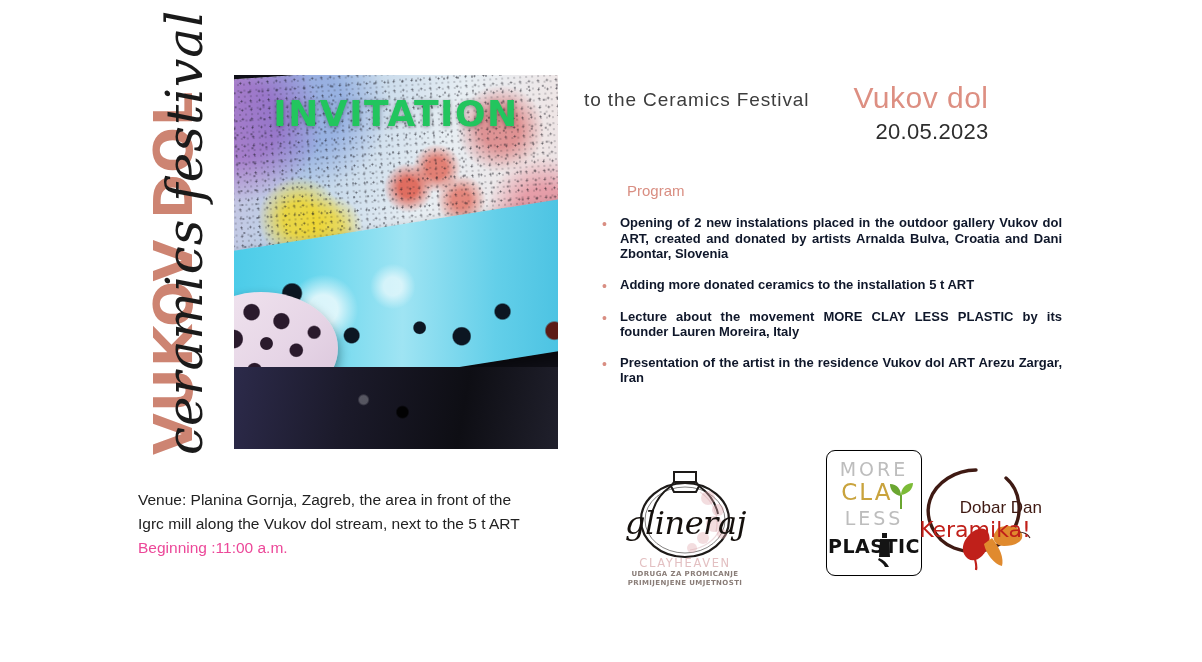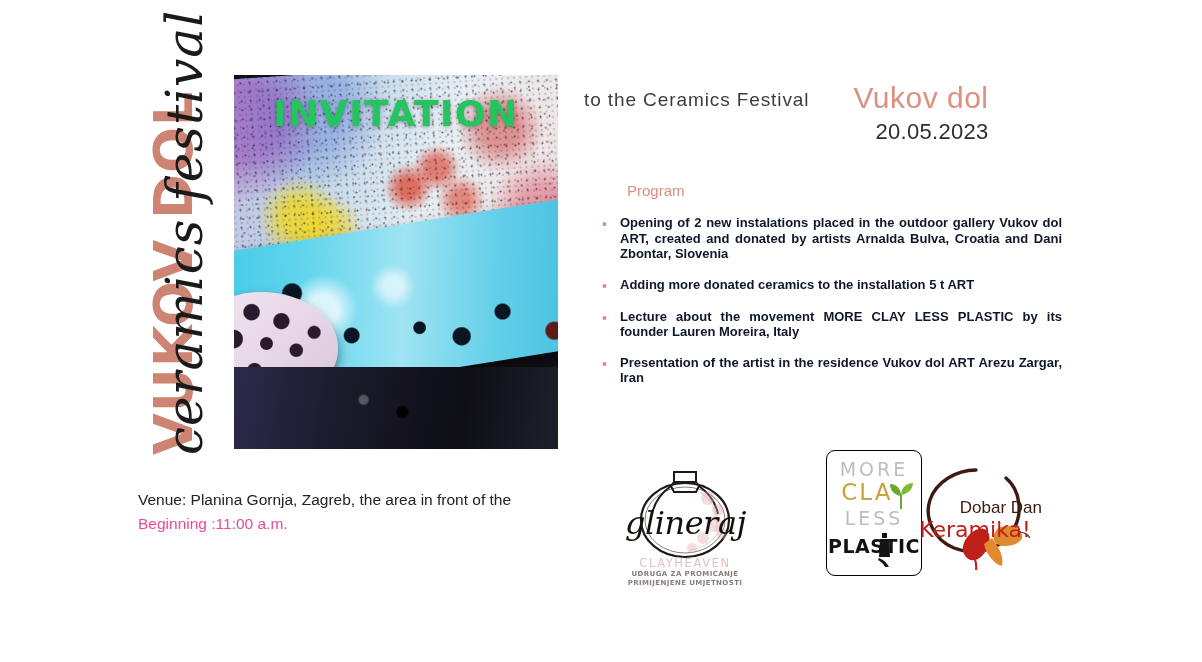--- a/index.html
+++ b/index.html
@@ -414,20 +414,21 @@
     </div>
 
     <div class="bullet-row">
       <div class="bullet-dot">•</div>
       <div class="bullet-text nb">Presentation of  the artist in the residence Vukov dol  ART Arezu Zargar, Iran</div>
     </div>
   </div>
 
   <div class="venue">
     <div class="venue-line">Venue:  Planina Gornja, Zagreb, the area in front of  the</div>
+    <div class="venue-line">Igrc mill along the Vukov dol stream, next to the 5 t ART</div>
     <div class="venue-begin">Beginning :11:00 a.m.</div>
   </div>
 
   <div class="logos">
 
     <div class="logo-glineraj">
       <svg class="gl-vessel" viewBox="0 0 110 100">
         <ellipse cx="55" cy="58" rx="44" ry="37" fill="none" stroke="#1d1a18" stroke-width="2.2"></ellipse>
         <ellipse cx="55" cy="58" rx="40" ry="33" fill="none" stroke="#1d1a18" stroke-width="1" opacity=".55"></ellipse>
         <path d="M41 24 L44 20 L66 20 L69 24 L66 30 L44 30 Z" fill="none" stroke="#1d1a18" stroke-width="2"></path>

